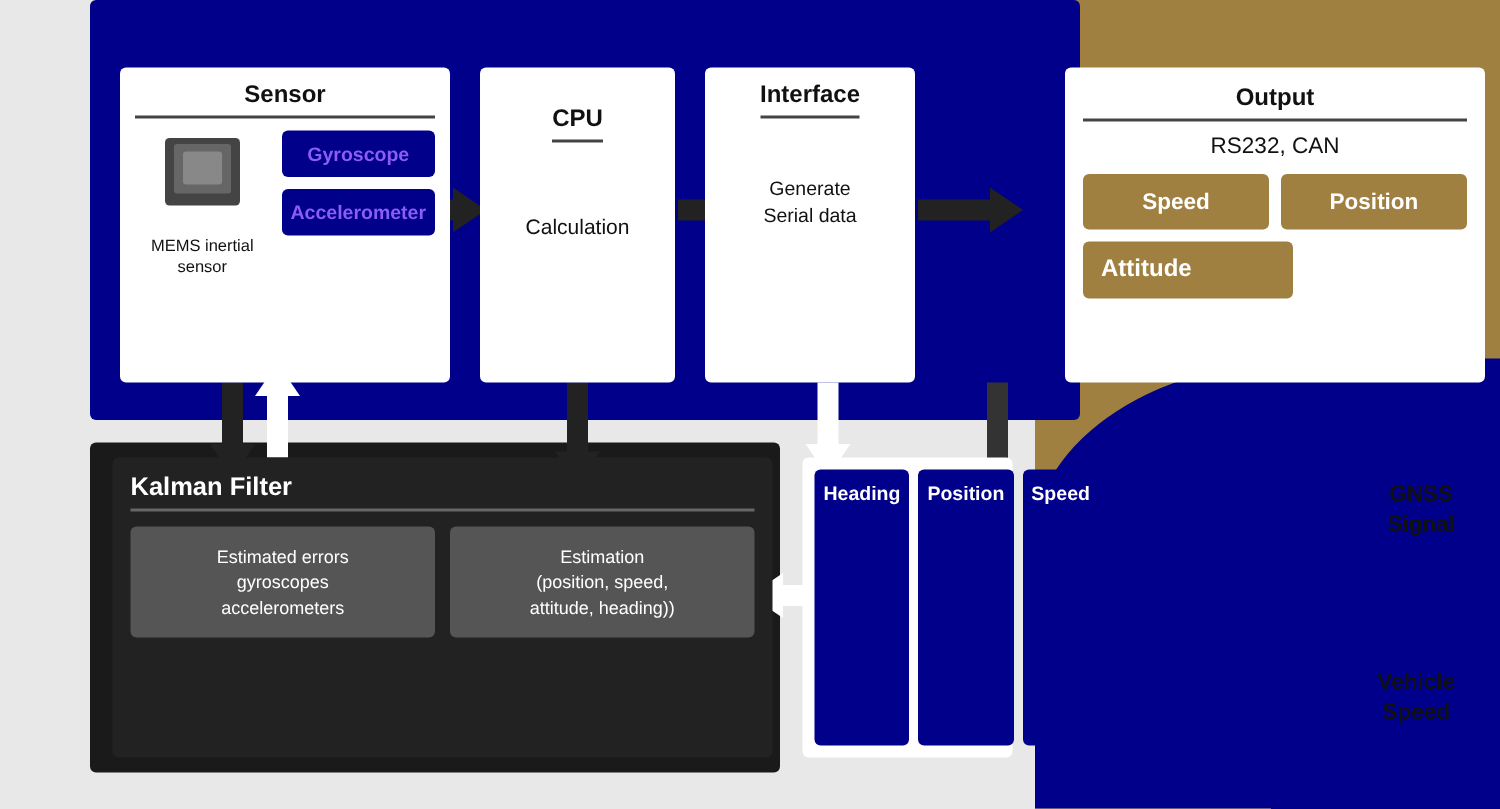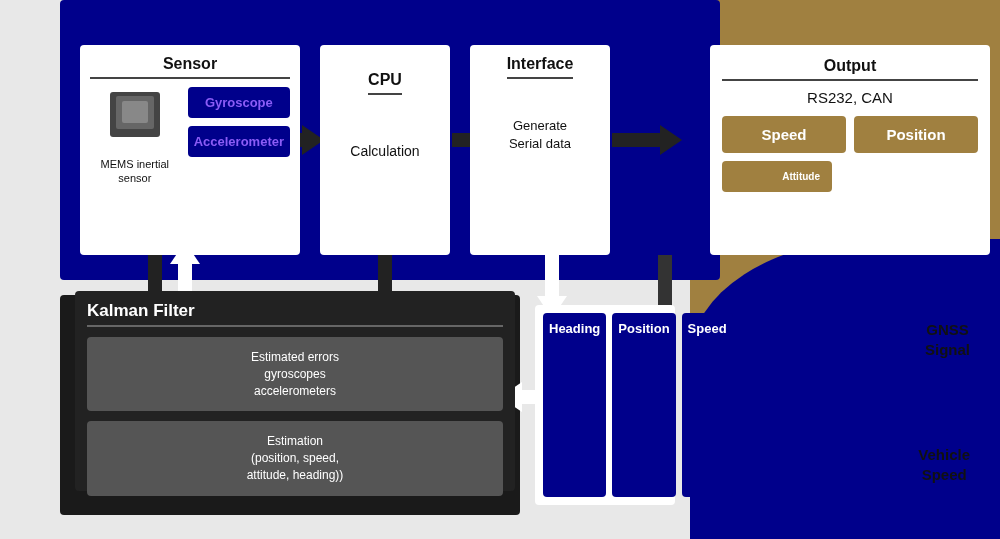--- a/index.html
+++ b/index.html
@@ -189,51 +189,50 @@
       font-size: 15px;
       font-weight: bold;
       flex: 1;
     }
 
     .output-btn-attitude {
       background: #A08040;
       color: white;
       border-radius: 4px;
       padding: 10px 12px;
-      text-align: right;
-      font-size: 10px;
-      font-weight: bold;
-      width: 110px;
+      text-align: left;
+      font-size: 16px;
+      font-weight: bold;
+      width: 140px;
     }
 
     
     .kalman-box {
       position: absolute;
-      top: 291px;
+      top: 305px;
       left: 75px;
       width: 440px;
       height: 200px;
       background: #222;
       border-radius: 4px;
       padding: 10px 12px;
     }
 
     .kalman-title {
       font-size: 17px;
       font-weight: bold;
       color: white;
       border-bottom: 2px solid #666;
       padding-bottom: 4px;
       margin-bottom: 10px;
     }
 
     .kalman-content {
       display: flex;
       gap: 10px;
-      flex-direction: column;
     }
 
     .kalman-btn {
       background: #555;
       color: white;
       border-radius: 4px;
       padding: 12px 10px;
       text-align: center;
       font-size: 12px;
       line-height: 1.4;

